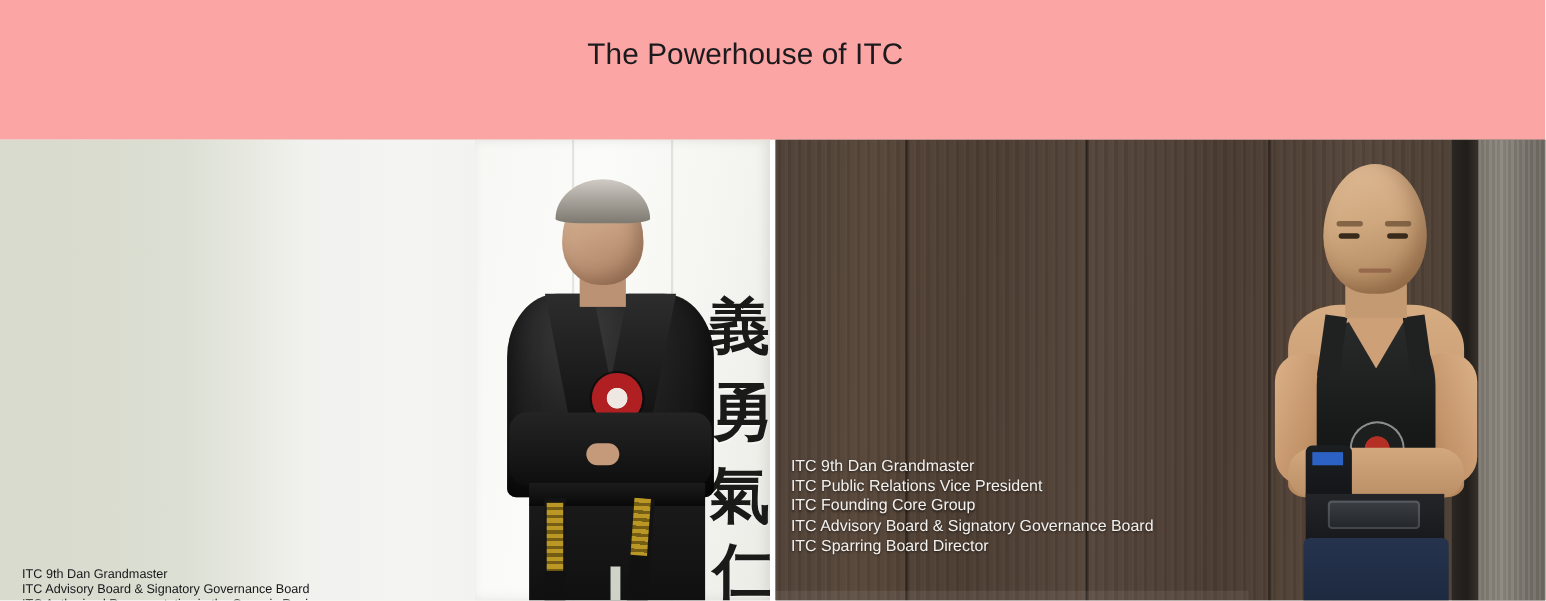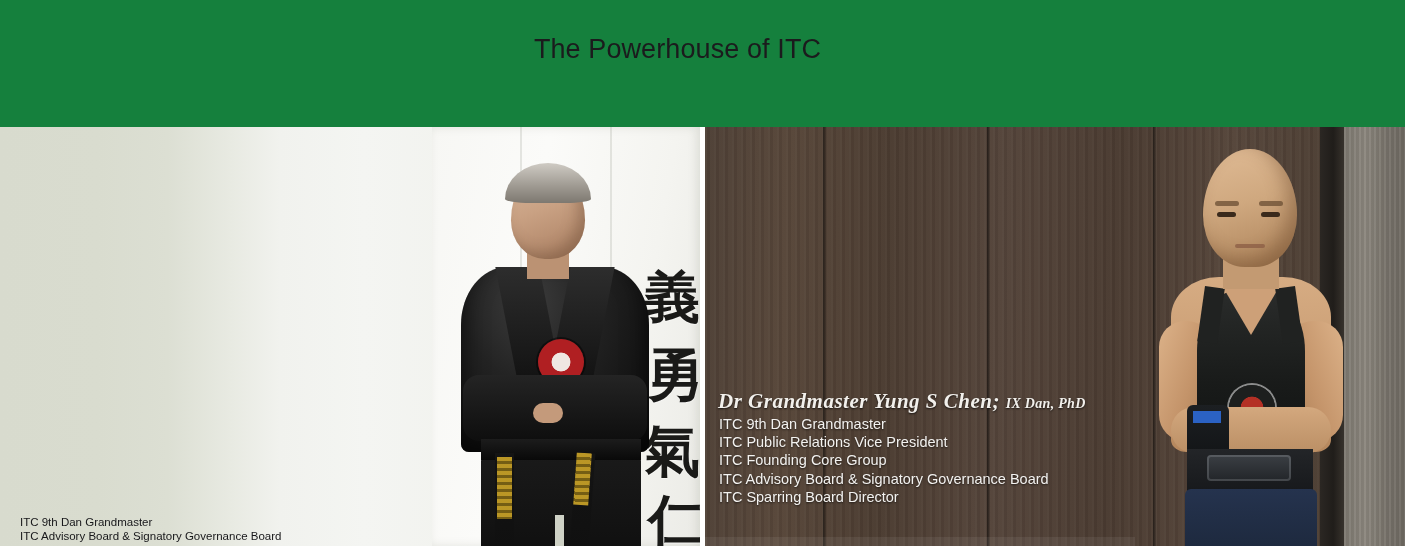--- a/index.html
+++ b/index.html
@@ -15,21 +15,21 @@
     overflow: hidden;
     position: relative;
   }
 
   
   .page-header {
     position: absolute;
     left: 0; top: 0;
     width: 1405px;
     height: 127px;
-    background: #15803d;
+    background: #fca5a5;
     box-sizing: border-box;
   }
   .page-title {
     position: absolute;
     left: 0; top: 34px;
     width: 1355px;
     text-align: center;
     font-size: 27px;
     font-weight: 400;
     color: #1b1b1d;
@@ -511,24 +511,20 @@
       <div class="ch-wrap"></div>
       <div class="ch-wrap-blue"></div>
       <div class="ch-hips"></div>
       <div class="ch-beltbuckle"></div>
       <div class="ch-shorts"></div>
     </div>
   </div>
 
   <div class="rtext-band"></div>
 
-  <div class="rtext-name">
-    <span>Dr Grandmaster Yung S Chen;</span>
-    <span class="post">IX Dan, PhD</span>
-  </div>
 
   <div class="rtext-roles" style="white-space:pre;">ITC 9th Dan Grandmaster
 ITC Public Relations Vice President
 ITC Founding Core Group
 ITC Advisory Board &amp; Signatory Governance Board
 ITC Sparring Board Director</div>
 
 </div>
 
 </body></html>

